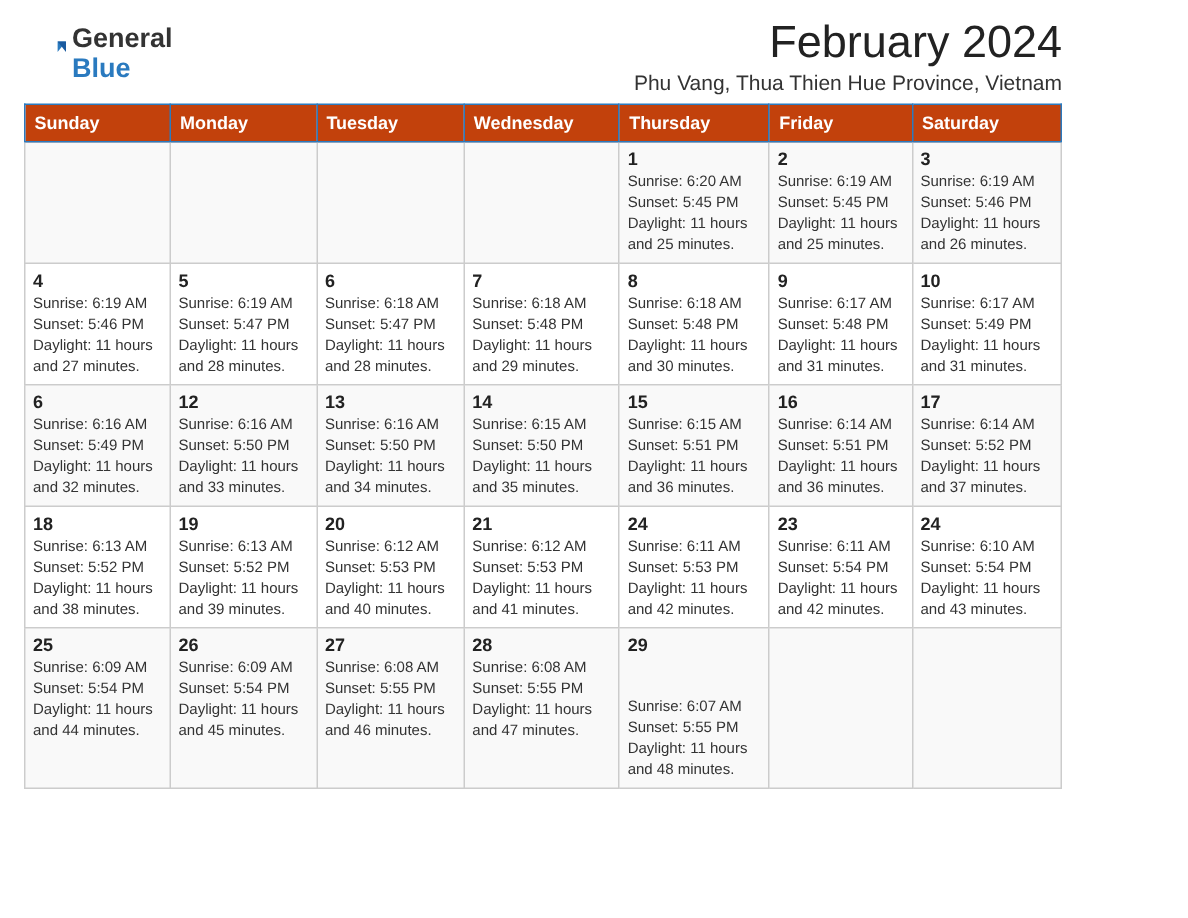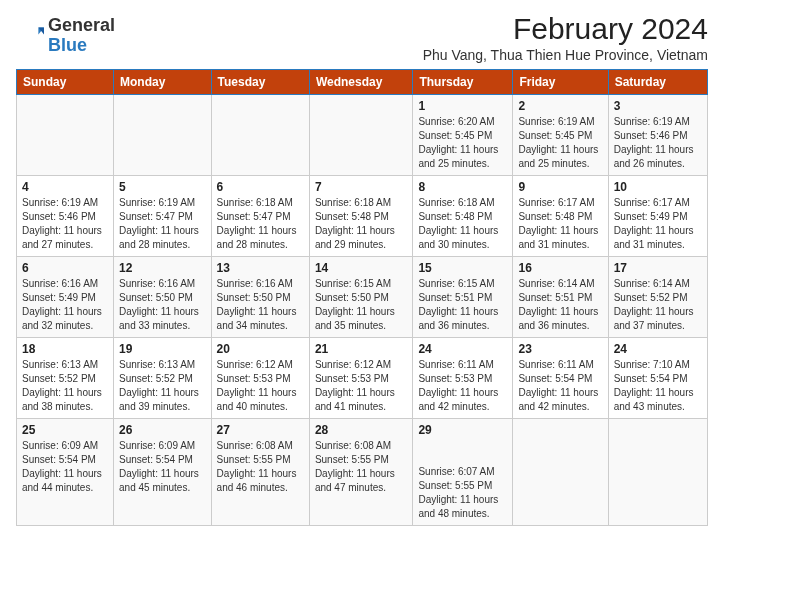--- a/index.html
+++ b/index.html
@@ -276,21 +276,21 @@
 Daylight: 11 hours and 42 minutes.</div>
           </td>
           <td>
             <span class="cell-date">23</span>
             <div class="cell-info" style="white-space: pre-line;">Sunrise: 6:11 AM
 Sunset: 5:54 PM
 Daylight: 11 hours and 42 minutes.</div>
           </td>
           <td>
             <span class="cell-date">24</span>
-            <div class="cell-info" style="white-space: pre-line;">Sunrise: 7:10 AM
+            <div class="cell-info" style="white-space: pre-line;">Sunrise: 6:10 AM
 Sunset: 5:54 PM
 Daylight: 11 hours and 43 minutes.</div>
           </td>
         </tr>
         <tr>
           <td>
             <span class="cell-date">25</span>
             <div class="cell-info" style="white-space: pre-line;">Sunrise: 6:09 AM
 Sunset: 5:54 PM
 Daylight: 11 hours and 44 minutes.</div>

